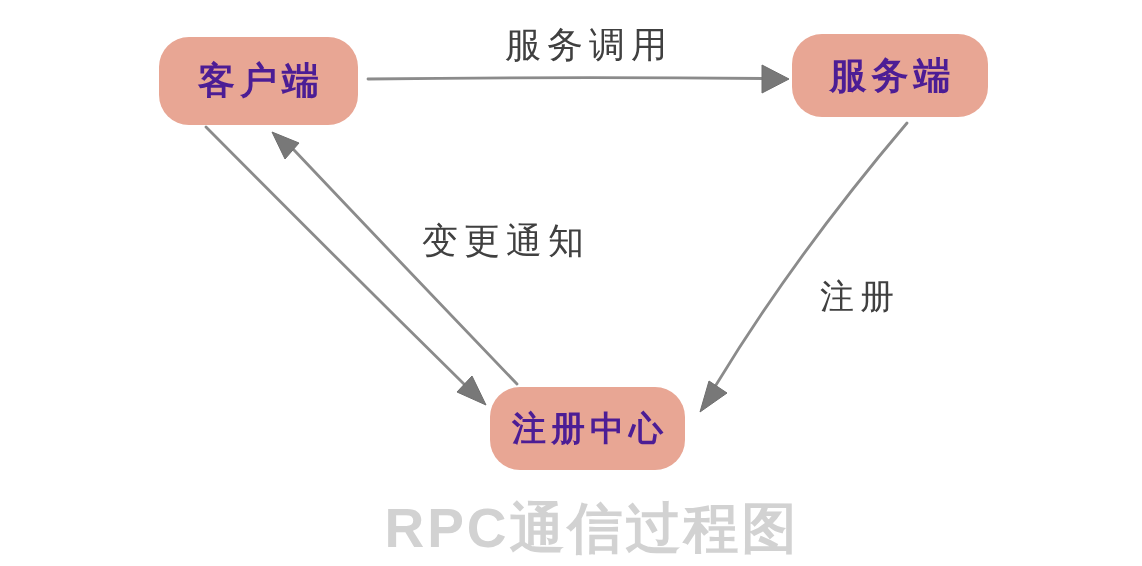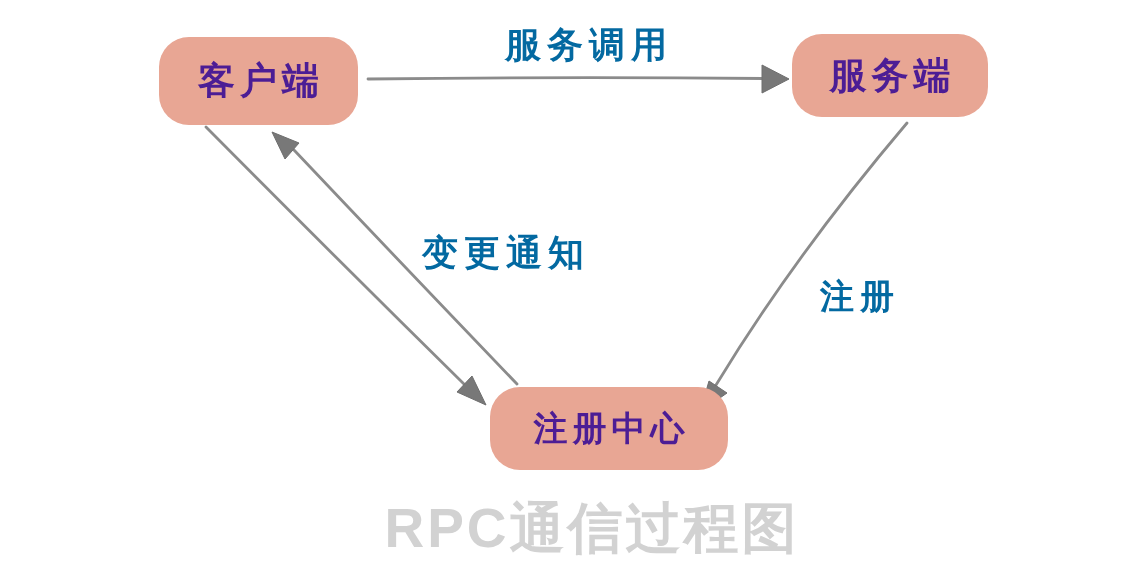--- a/index.html
+++ b/index.html
@@ -30,34 +30,34 @@
     align-items: center;
     justify-content: center;
     color: #4c1d95;
     font-size: 37px;
     font-weight: bold;
     letter-spacing: 5px;
     text-indent: 5px;
   }
   .node-client   { left: 159px; top: 37px;  width: 199px; height: 88px; }
   .node-server   { left: 792px; top: 34px;  width: 196px; height: 83px; }
-  .node-registry { left: 490px; top: 387px; width: 238px; height: 83px; font-size: 34px; }
+  .node-registry { left: 490px; top: 387px; width: 195px; height: 83px; font-size: 34px; }
   .edge-label {
     position: absolute;
     transform: translate(-50%, -50%);
-    color: #0369a1;
+    color: #404040;
     font-size: 36px;
-    font-weight: bold;
+    font-weight: normal;
     letter-spacing: 6px;
     white-space: nowrap;
   }
   .label-service-call  { left: 589px; top: 45px; }
   .label-register      { left: 860px; top: 281px; font-size: 34px; margin-top: 16px; }
   .label-subscribe     { left: 298px; top: 304px; }
-  .label-change-notify { left: 506px; top: 241px; margin-top: 12px; }
+  .label-change-notify { left: 506px; top: 241px; }
   .diagram-title {
     position: absolute;
     left: 592px;
     top: 529px;
     transform: translate(-50%, -50%);
     color: #D2D2D2;
     font-size: 55px;
     font-weight: bold;
     letter-spacing: 3px;
     white-space: nowrap;

